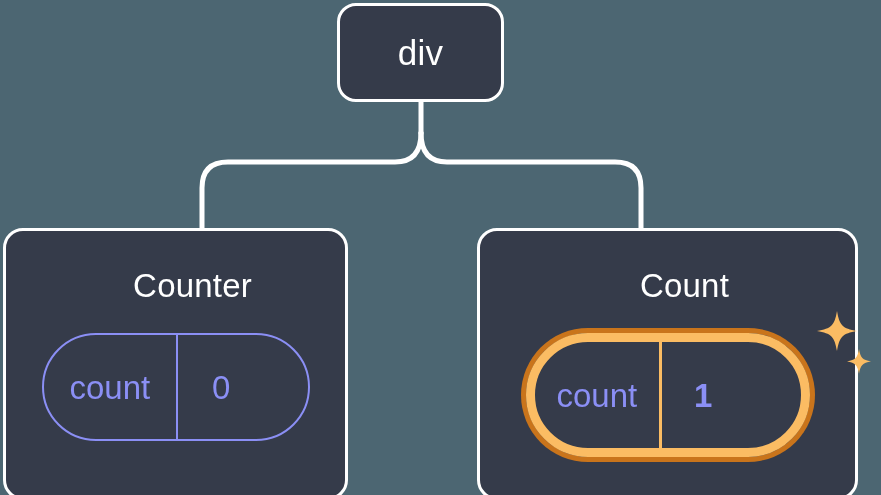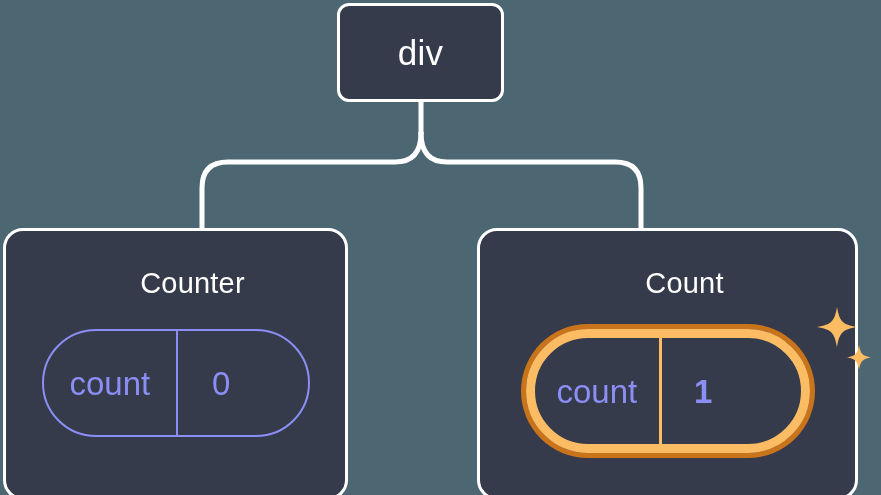--- a/index.html
+++ b/index.html
@@ -43,21 +43,21 @@
     display: flex;
     flex-direction: column;
     align-items: center;
   }
 
   .node-root {
     left: 337px;
     top: 3px;
     width: 167px;
     height: 99px;
-    border-radius: 12px;
+    border-radius: 19px;
     justify-content: center;
   }
 
   .node-child {
     top: 228px;
     height: 272px;
     border-radius: 20px;
     padding-top: 38px;
   }
 
@@ -66,21 +66,21 @@
 
   .node-title {
     color: #ffffff;
     font-size: 34px;
     line-height: 1;
     letter-spacing: 0.2px;
     font-weight: 400;
     white-space: nowrap;
   }
   .node-root .node-title { font-size: 35px; }
-  .node-child .node-title { font-size: 29px; margin-left: 34px; }
+  .node-child .node-title { font-size: 33px; margin-left: 34px; }
 
   
   .pill-wrap {
     position: relative;
     margin-top: 31px;
     display: flex;
     align-items: center;
     justify-content: center;
   }
 

